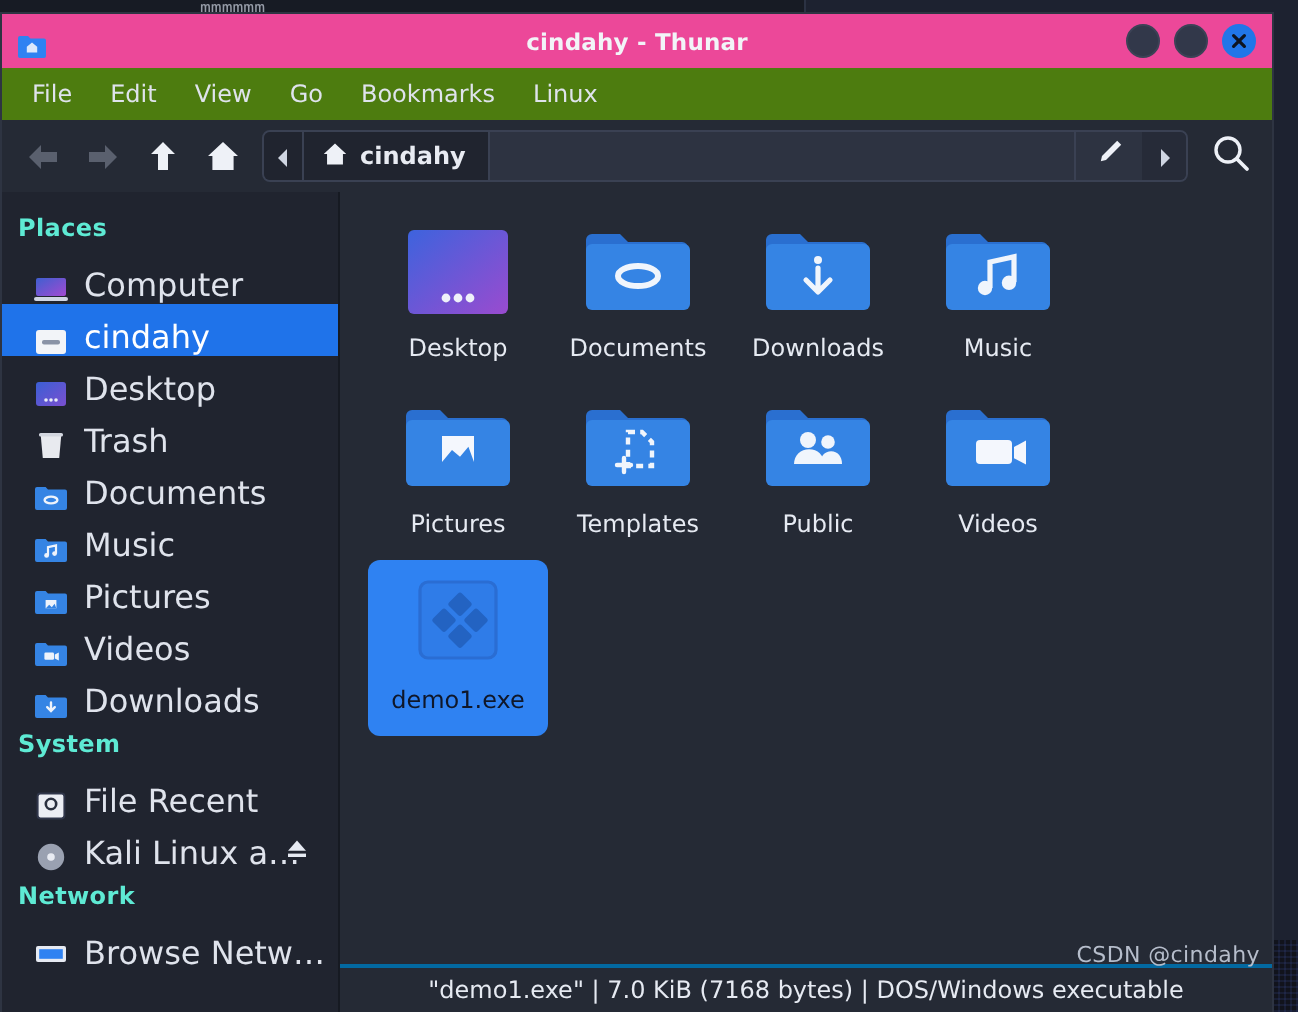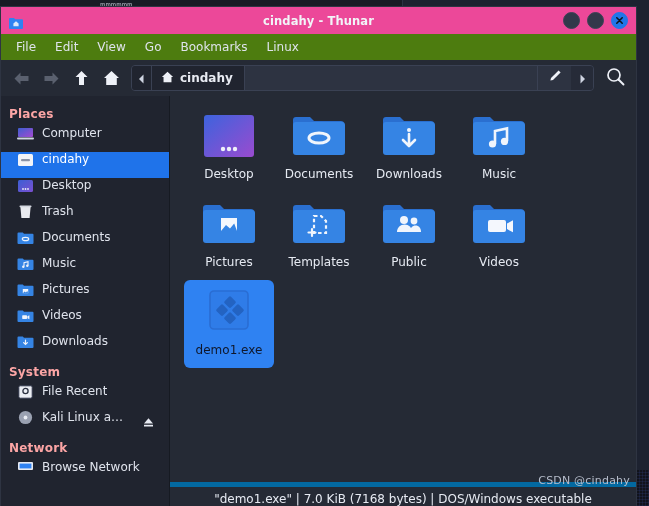--- a/index.html
+++ b/index.html
@@ -120,26 +120,26 @@
 
   
   .body { flex: 1; display: flex; min-height: 0; }
 
   
   .sidebar {
     width: 169px; flex: 0 0 169px; background: #20242f;
     border-right: 1px solid #161a22; overflow: hidden; padding-top: 6px;
   }
   .side-head {
-    color: #fca5a5; font-size: 12px; font-weight: 700;
+    color: #5eead4; font-size: 12px; font-weight: 700;
     padding: 5px 0 5px 8px; letter-spacing: .2px;
   }
   .side-item {
-    height: 26px; display: flex; align-items: flex-start; gap: 8px;
-    padding-left: 16px; color: #dfe3ec; font-size: 12px;
+    height: 26px; display: flex; align-items: flex-end; gap: 8px;
+    padding-left: 16px; color: #dfe3ec; font-size: 16px;
     position: relative;
   }
   .side-item.selected { background: #1f73ea; color: #ffffff; }
   .side-item .ico { width: 17px; height: 15px; flex: 0 0 17px; display: flex;
     align-items: center; justify-content: center; }
   .side-item .lbl { white-space: nowrap; overflow: hidden;
     text-overflow: ellipsis; }
   .eject { position: absolute; right: 14px; top: 6px; }
 
   
@@ -158,22 +158,22 @@
   .file-ico { width: 56px; height: 52px; display: flex; align-items: center;
     justify-content: center; }
   .file-lbl {
     margin-top: 5px; color: #e6eaf2; font-size: 12px; max-width: 88px;
     text-align: center; white-space: nowrap; overflow: hidden;
     text-overflow: ellipsis; border-radius: 3px; padding: 0 2px;
   }
   .fileitem.selected .file-lbl { color: #0f172a; }
 
   .statusbar {
-    height: 24px; flex: 0 0 24px; display: flex; align-items: flex-end;
-    justify-content: center; border-top: 5px solid #0369a1;
+    height: 24px; flex: 0 0 24px; display: flex; align-items: center;
+    justify-content: center; border-top: 2px solid #0369a1;
     background: #252a35; color: #e6eaf2; font-size: 12px; position: relative;
   }
   .watermark {
     position: absolute; right: 6px; top: -13px; color: #b6bdcb;
     font-size: 11px; letter-spacing: .2px;
   }
 </style>
 </head>
 <body>
 

